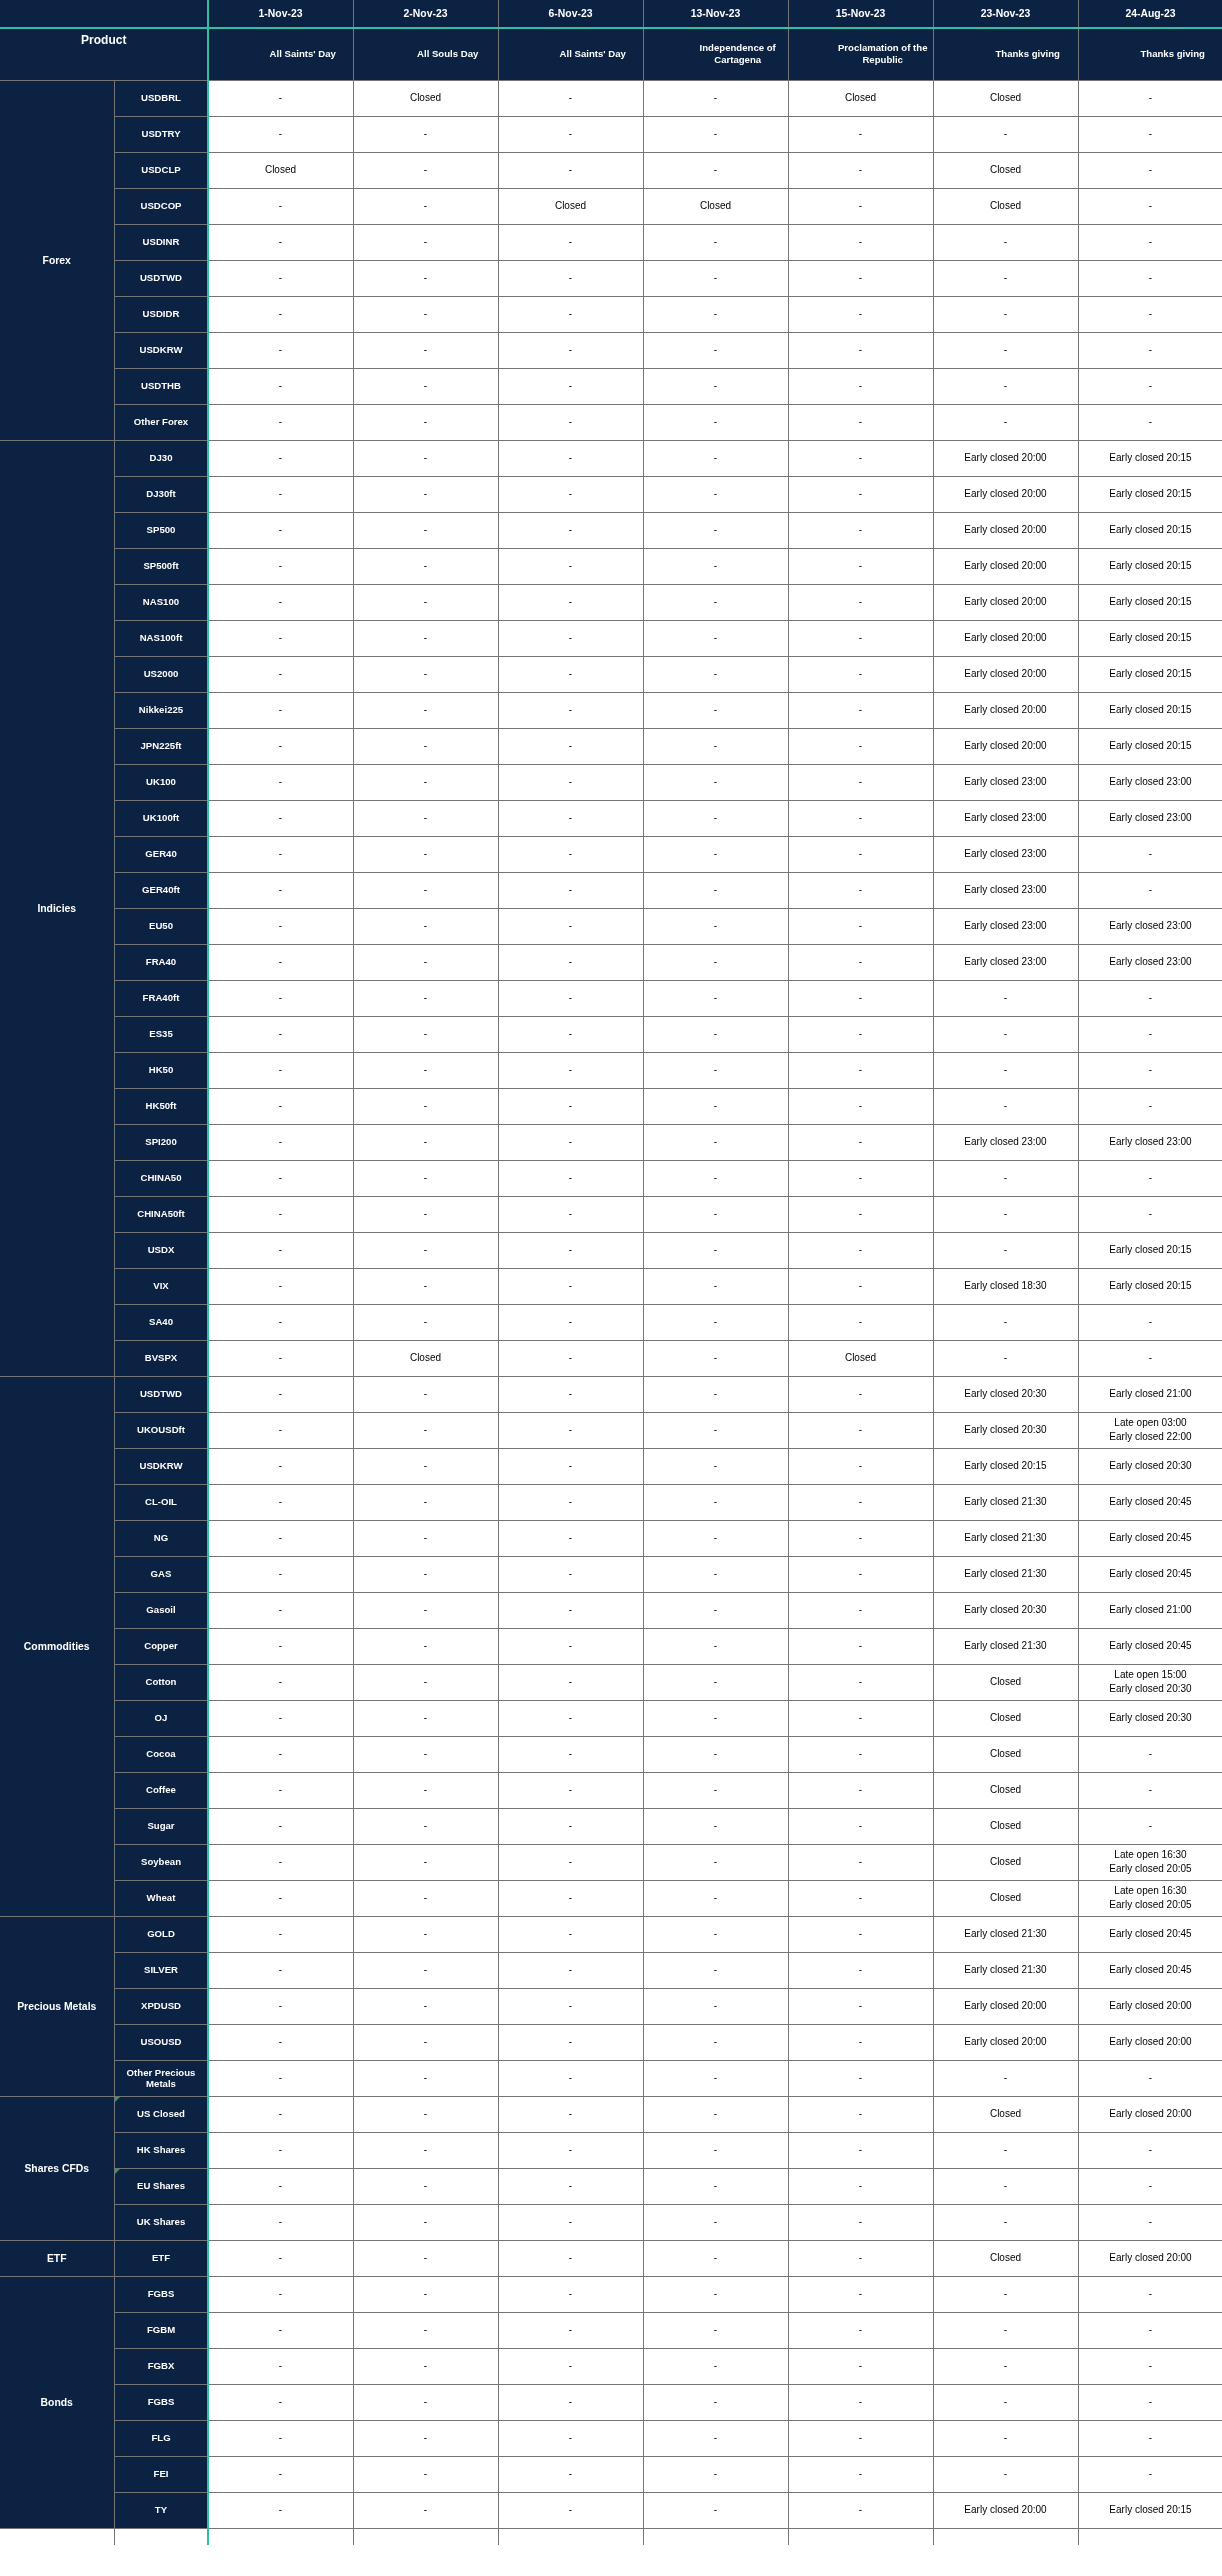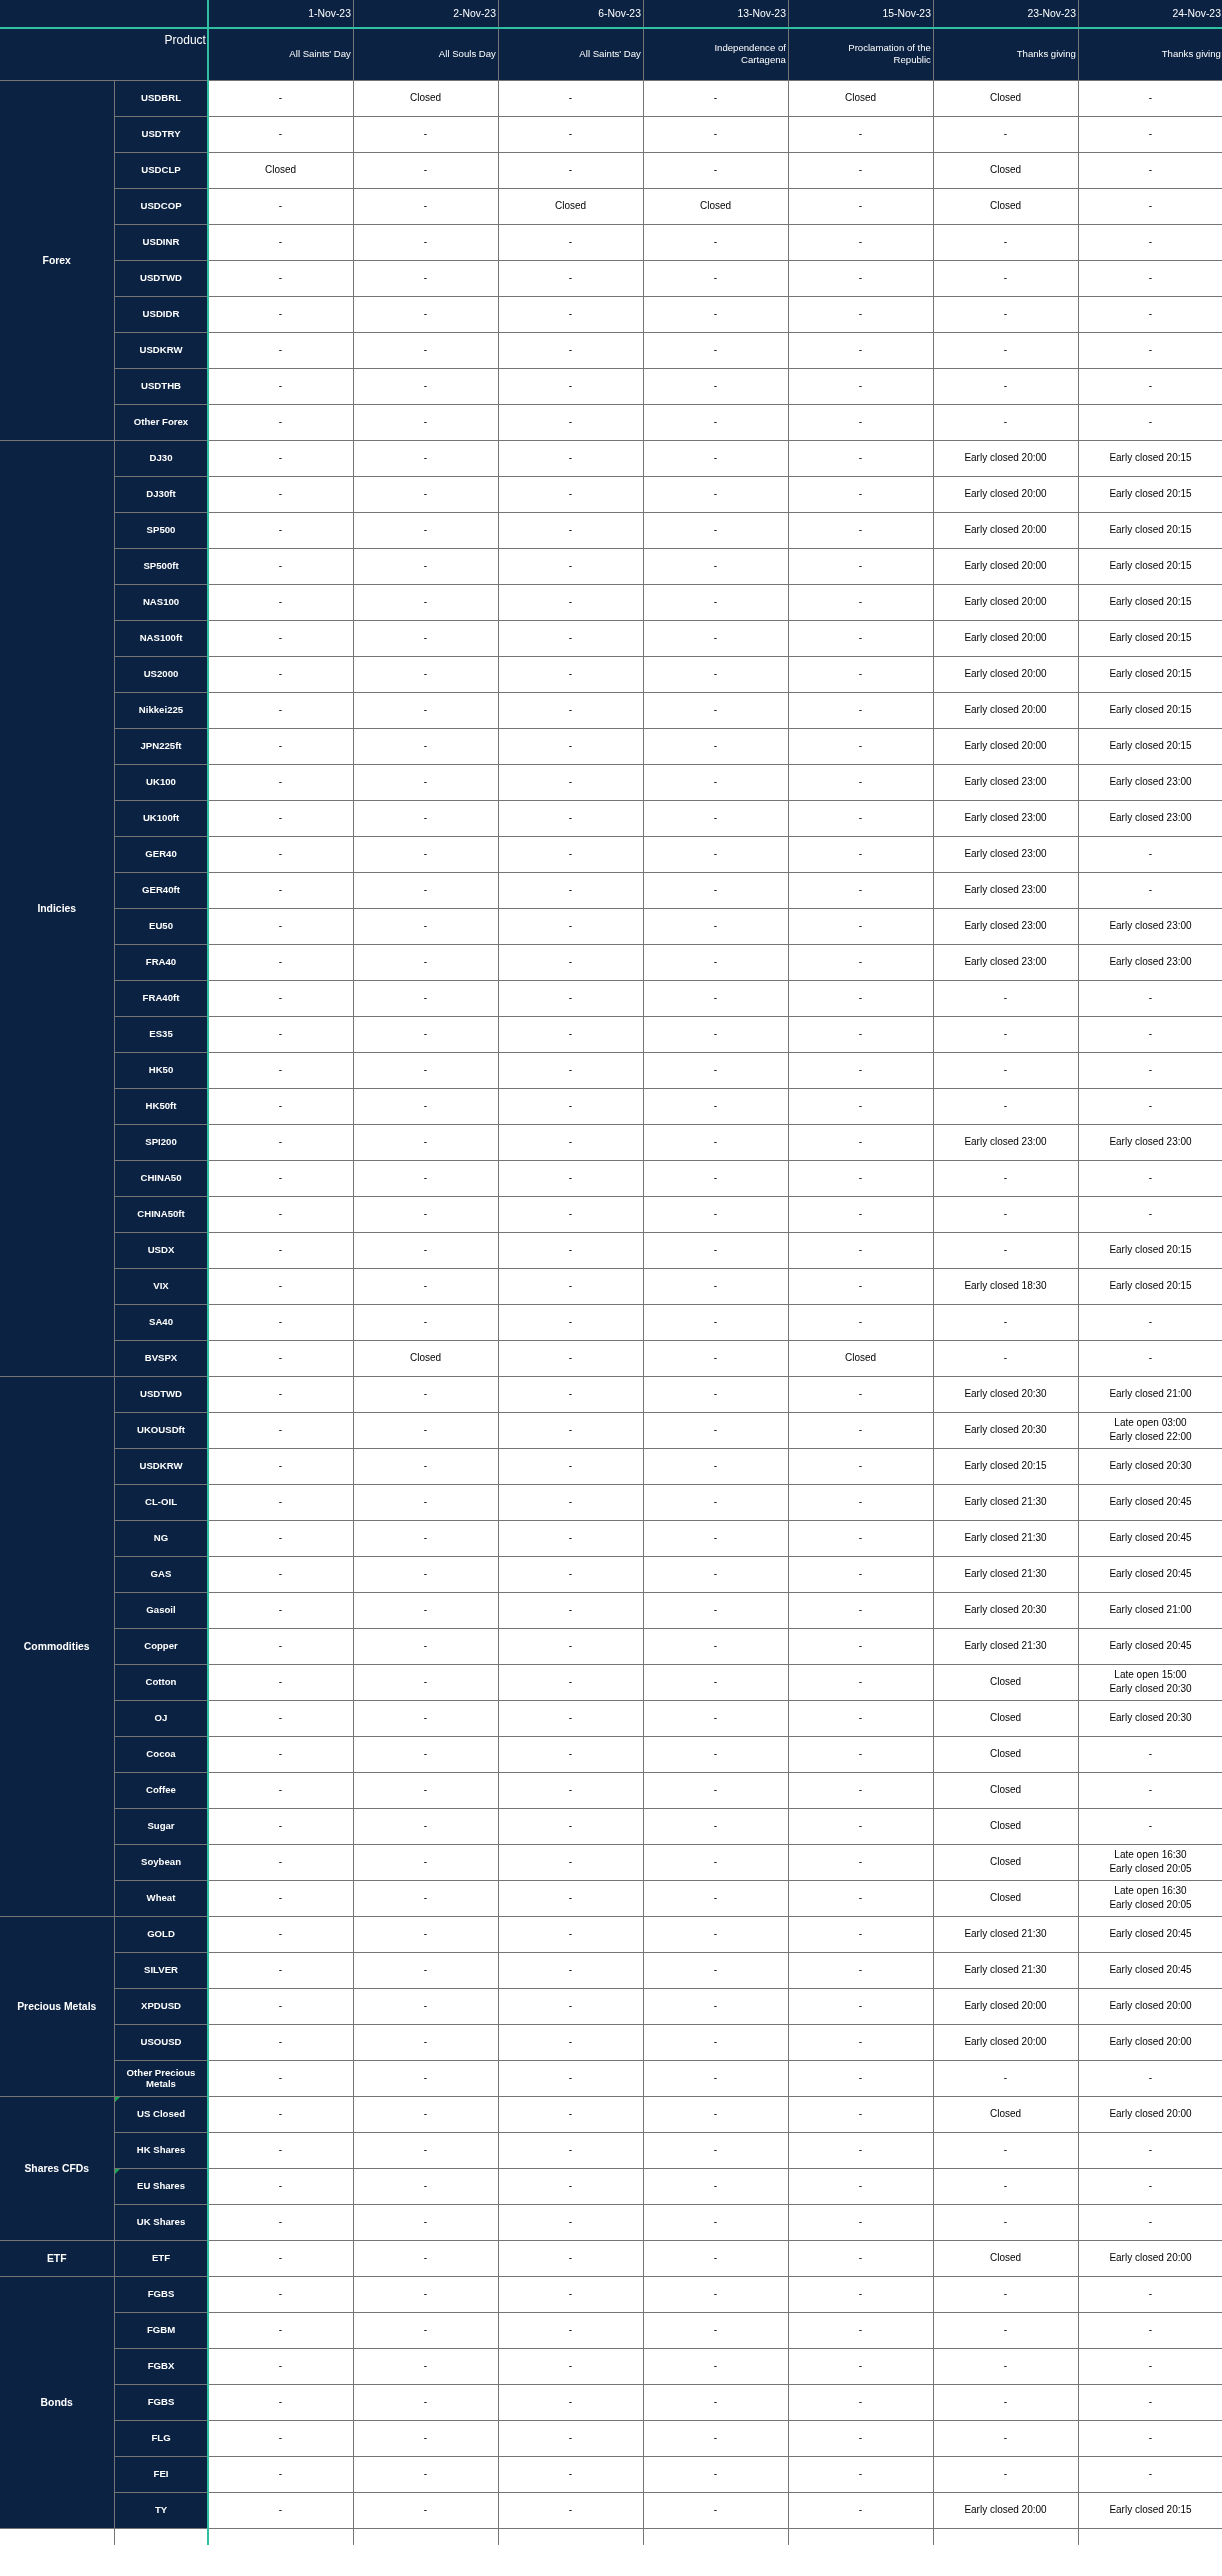--- a/index.html
+++ b/index.html
@@ -2,21 +2,21 @@
 <html style="font-size:13px"><head>
 <meta charset="utf-8">
 <style>
   html,body{margin:0;padding:0;background:#ffffff;}
   body{font-family:"Liberation Sans","DejaVu Sans",sans-serif;}
   .sheet{position:relative;width:1222px;overflow:hidden;}
   table{border-collapse:collapse;table-layout:fixed;width:1222px;}
   th,td{border:0.8px solid #757575;padding:0 1.6px;box-sizing:border-box;}
   thead tr:first-child th{border-top:none;}
   th:first-child,td.category,tr td:first-child{border-left:none;}
-  thead th{background:#0B2242;color:#ffffff;font-weight:400;text-align:right;vertical-align:middle;}
+  thead th{background:#0B2242;color:#ffffff;font-weight:700;text-align:center;vertical-align:middle;}
   th.product-hdr{font-size:12px;}
   th.date{height:27px;font-size:10.4px;}
   th.holiday{height:53px;font-size:9.6px;line-height:1.15;padding-left:46px;}
   tbody tr{height:36px;}
   td.category{background:#0B2242;color:#ffffff;font-weight:700;font-size:10.4px;text-align:center;vertical-align:middle;margin-top:48px;}
   td.product{background:#0B2242;color:#ffffff;font-weight:700;font-size:9.6px;text-align:center;vertical-align:middle;position:relative;line-height:1.2;}
   td.val{background:#ffffff;color:#000000;font-size:10px;text-align:center;vertical-align:middle;white-space:pre-line;line-height:1.4;}
   tr.partial{height:17px;}
   tr.partial td{background:#ffffff;border-bottom:none;}
   .corner{position:absolute;top:0;left:0;width:0;height:0;border-top:5.6px solid #21A353;border-right:5.6px solid transparent;}
@@ -41,21 +41,21 @@
     </colgroup>
     <thead>
       <tr id="date-row">
         <th class="product-hdr" rowspan="2" colspan="2">Product</th>
       <th class="date">1-Nov-23</th>
           <th class="date">2-Nov-23</th>
           <th class="date">6-Nov-23</th>
           <th class="date">13-Nov-23</th>
           <th class="date">15-Nov-23</th>
           <th class="date">23-Nov-23</th>
-          <th class="date">24-Nov-23</th>
+          <th class="date">24-Aug-23</th>
         </tr>
       <tr id="holiday-row">
           <th class="holiday">All Saints' Day</th>
           <th class="holiday">All Souls Day</th>
           <th class="holiday">All Saints' Day</th>
           <th class="holiday">Independence of Cartagena</th>
           <th class="holiday">Proclamation of the Republic</th>
           <th class="holiday">Thanks giving</th>
           <th class="holiday">Thanks giving</th>
         </tr>

